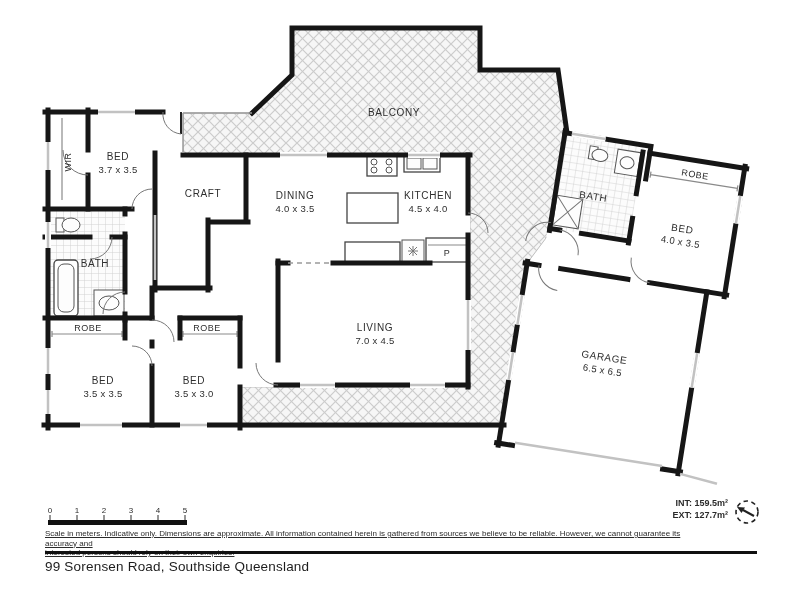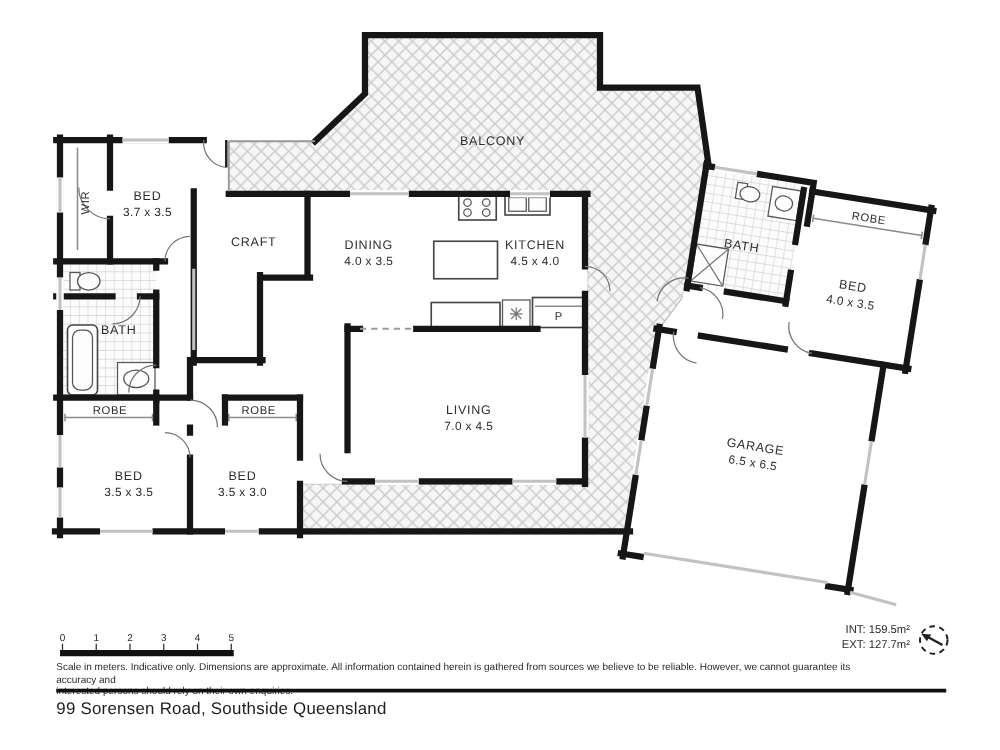--- a/index.html
+++ b/index.html
@@ -11,24 +11,24 @@
   .wall{stroke:#161616;stroke-width:5;stroke-linecap:square;fill:none;}
   .thinwall{stroke:#9a9a9a;stroke-width:1.5;fill:none;}
   .fixture{stroke:#444;stroke-width:1.3;fill:#fff;}
   .fixture2{stroke:#555;stroke-width:1;fill:#fdfdfd;}
   .arc{stroke:#777;stroke-width:1;fill:none;}
   .leaf{stroke:#222;stroke-width:2;fill:none;}
   .win{stroke:#c2c2c2;stroke-width:2.5;fill:none;}
   .winmask{stroke:#ffffff;stroke-width:6;fill:none;}
   .rod{stroke:#8a8a8a;stroke-width:1.2;fill:none;}
   .opendash{stroke:#9a9a9a;stroke-width:1.5;stroke-dasharray:5 4;fill:none;}
-  #footer .disclaimer{position:absolute;left:45px;top:529px;width:668px;font-size:8px;line-height:9.5px;color:#2b2b2b;}
+  #footer .disclaimer{position:absolute;left:45px;top:529px;width:668px;font-size:8px;line-height:9.5px;color:#2b2b2b;text-decoration:underline;}
   #footer .divider{position:absolute;left:45px;top:551px;width:712px;height:3px;background:#101010;}
   #footer .address{position:absolute;left:45px;top:559px;font-size:13.5px;font-weight:normal;color:#1d1d1d;letter-spacing:.2px;}
-  #footer .areas{position:absolute;left:600px;top:498px;width:128px;text-align:right;font-size:9px;line-height:11.5px;color:#2b2b2b;}
+  #footer .areas{position:absolute;left:600px;top:498px;width:128px;text-align:right;font-size:9px;line-height:11.5px;color:#2b2b2b;font-weight:bold;}
   #scalebar{position:absolute;left:44px;top:504px;}
   #compass{position:absolute;left:731px;top:497px;}
   .tick-label{font-family:"Liberation Sans",sans-serif;font-size:8px;fill:#2b2b2b;text-anchor:middle;}
 </style>
 </head>
 <body>
 
 <svg id="plan" width="800" height="495" viewBox="0 0 800 495">
   <defs>
     <pattern id="hatch" width="11" height="11" patternUnits="userSpaceOnUse">

